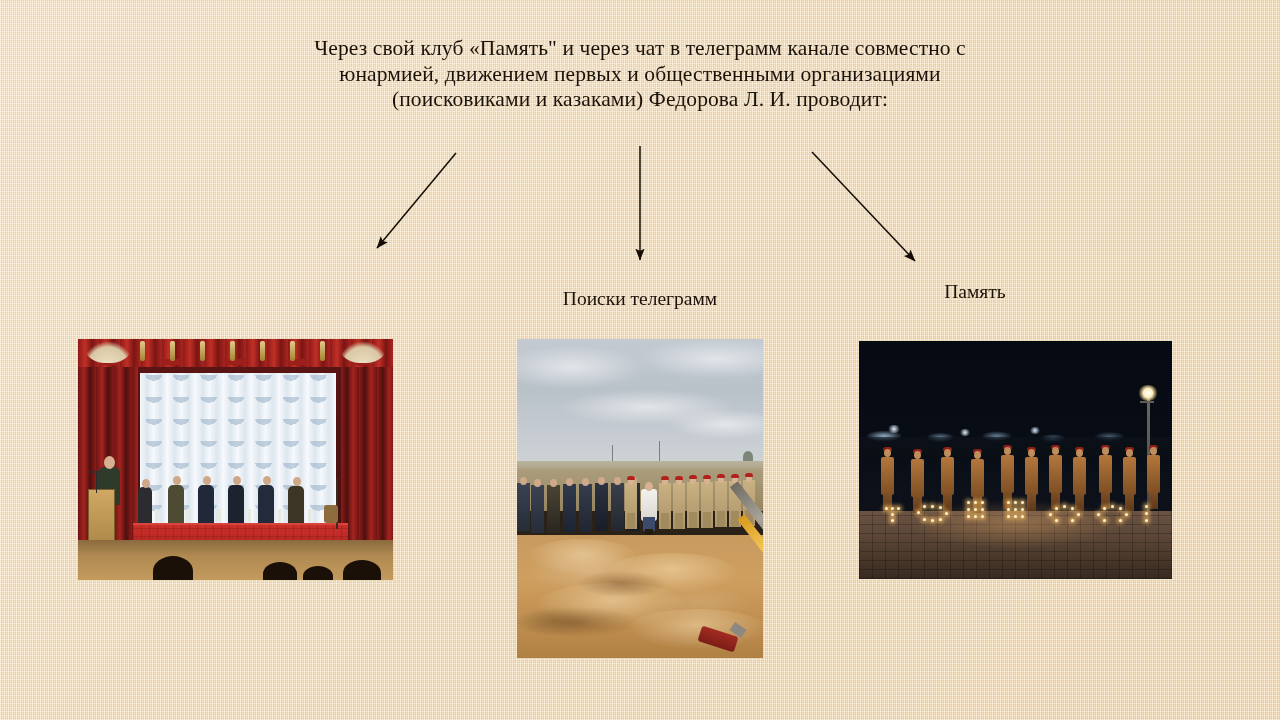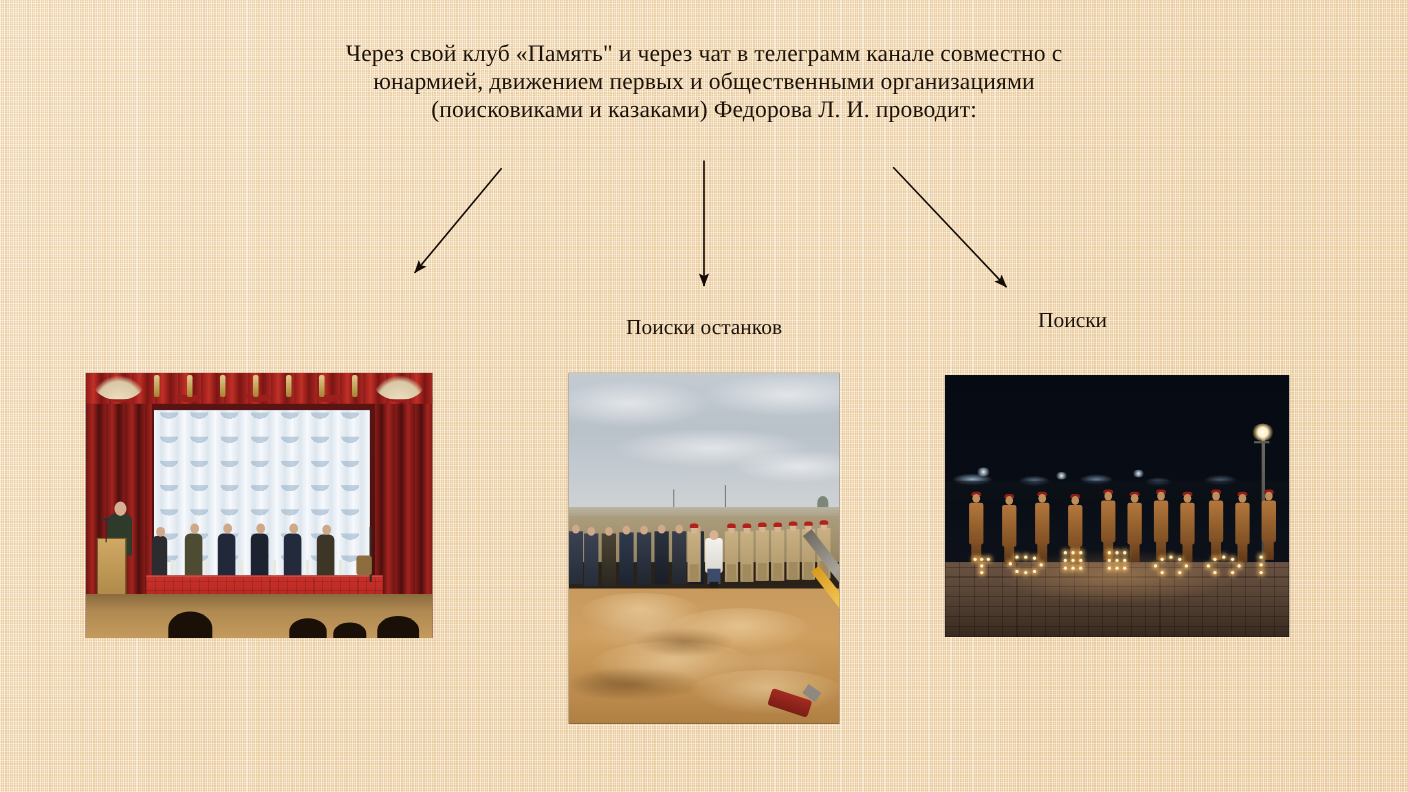--- a/index.html
+++ b/index.html
@@ -371,22 +371,22 @@
     <defs>
       <marker id="ah" markerWidth="9" markerHeight="9" refX="7.6" refY="3.1" orient="auto" markerUnits="strokeWidth">
         <path d="M0,0 L8,3.1 L0,6.2 L1.6,3.1 Z" fill="#140c05"></path>
       </marker>
     </defs>
     <line x1="456" y1="153" x2="377" y2="248" stroke="#140c05" stroke-width="1.5" marker-end="url(#ah)"></line>
     <line x1="640" y1="146" x2="640" y2="260" stroke="#140c05" stroke-width="1.5" marker-end="url(#ah)"></line>
     <line x1="812" y1="152" x2="915" y2="261" stroke="#140c05" stroke-width="1.5" marker-end="url(#ah)"></line>
   </svg>
 
-  <div class="cat-label" id="label-1">Поиски останков</div>
-  <div class="cat-label" id="label-2">Поиски</div>
+  <div class="cat-label" id="label-1">Поиски телеграмм</div>
+  <div class="cat-label" id="label-2">Память</div>
 
   <div class="photo" id="photo-0" title="Научно-практическая конференция в актовом зале: президиум за красным столом, выступающая за трибуной, красные кулисы и белый драпированный задник">
     <div class="ph-inner">
       <div class="l p0-bg"></div>
 
       <div class="l p0-curtain-l"></div>
       <div class="l p0-curtain-r"></div>
 
       <div class="l p0-backdrop"></div>
       <div class="l p0-drape" style="top:36px"></div>

